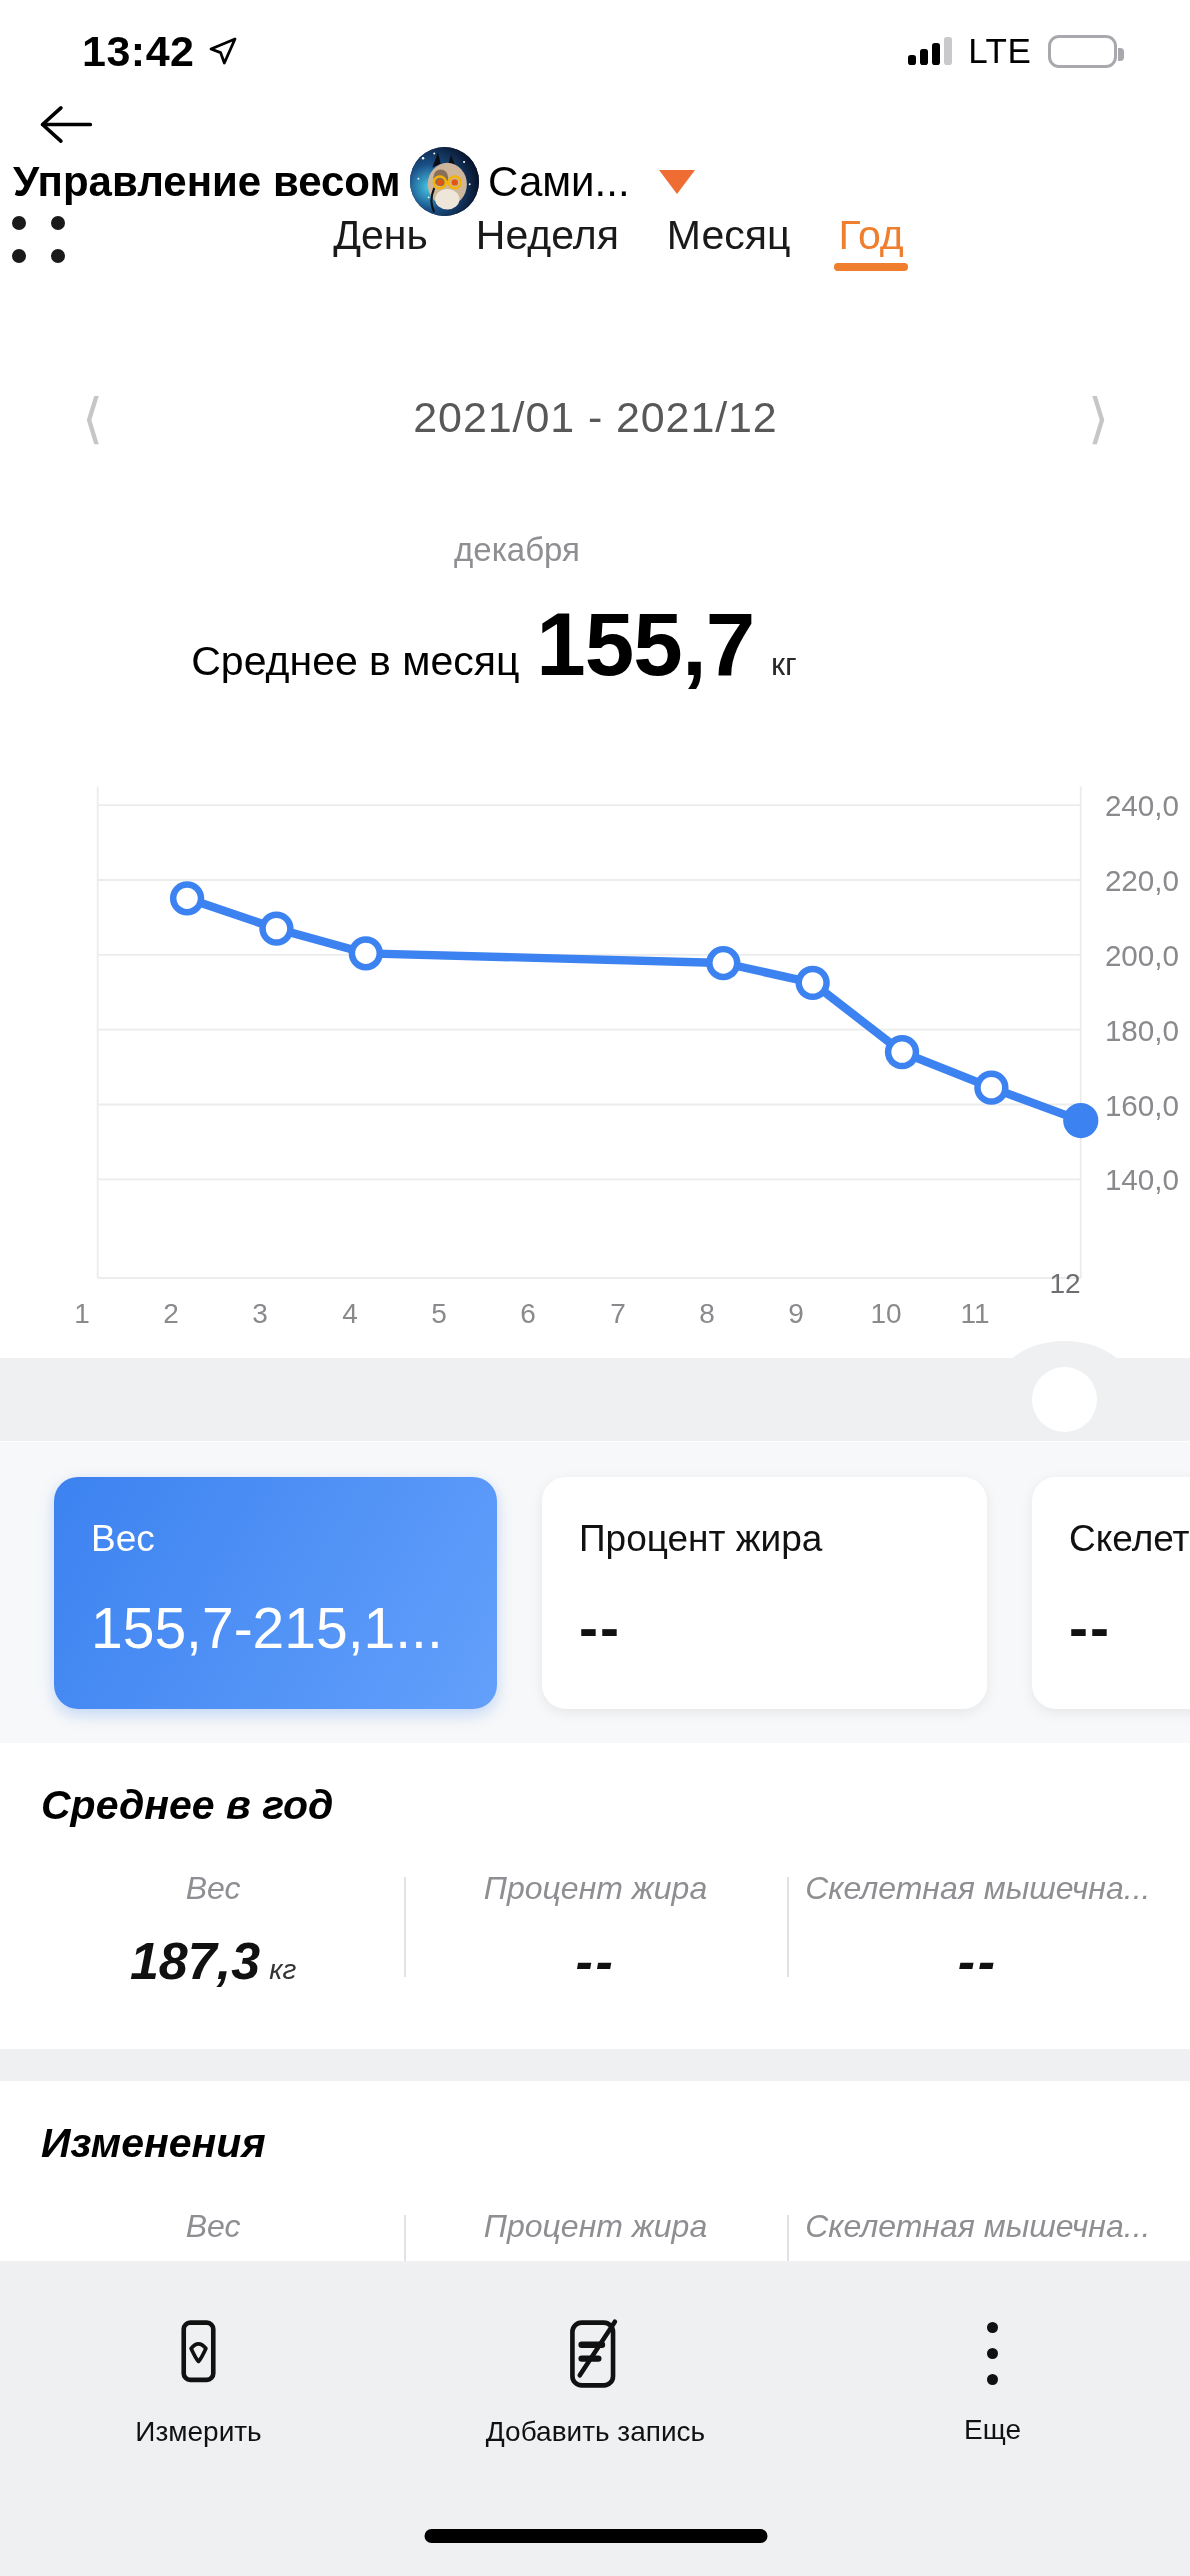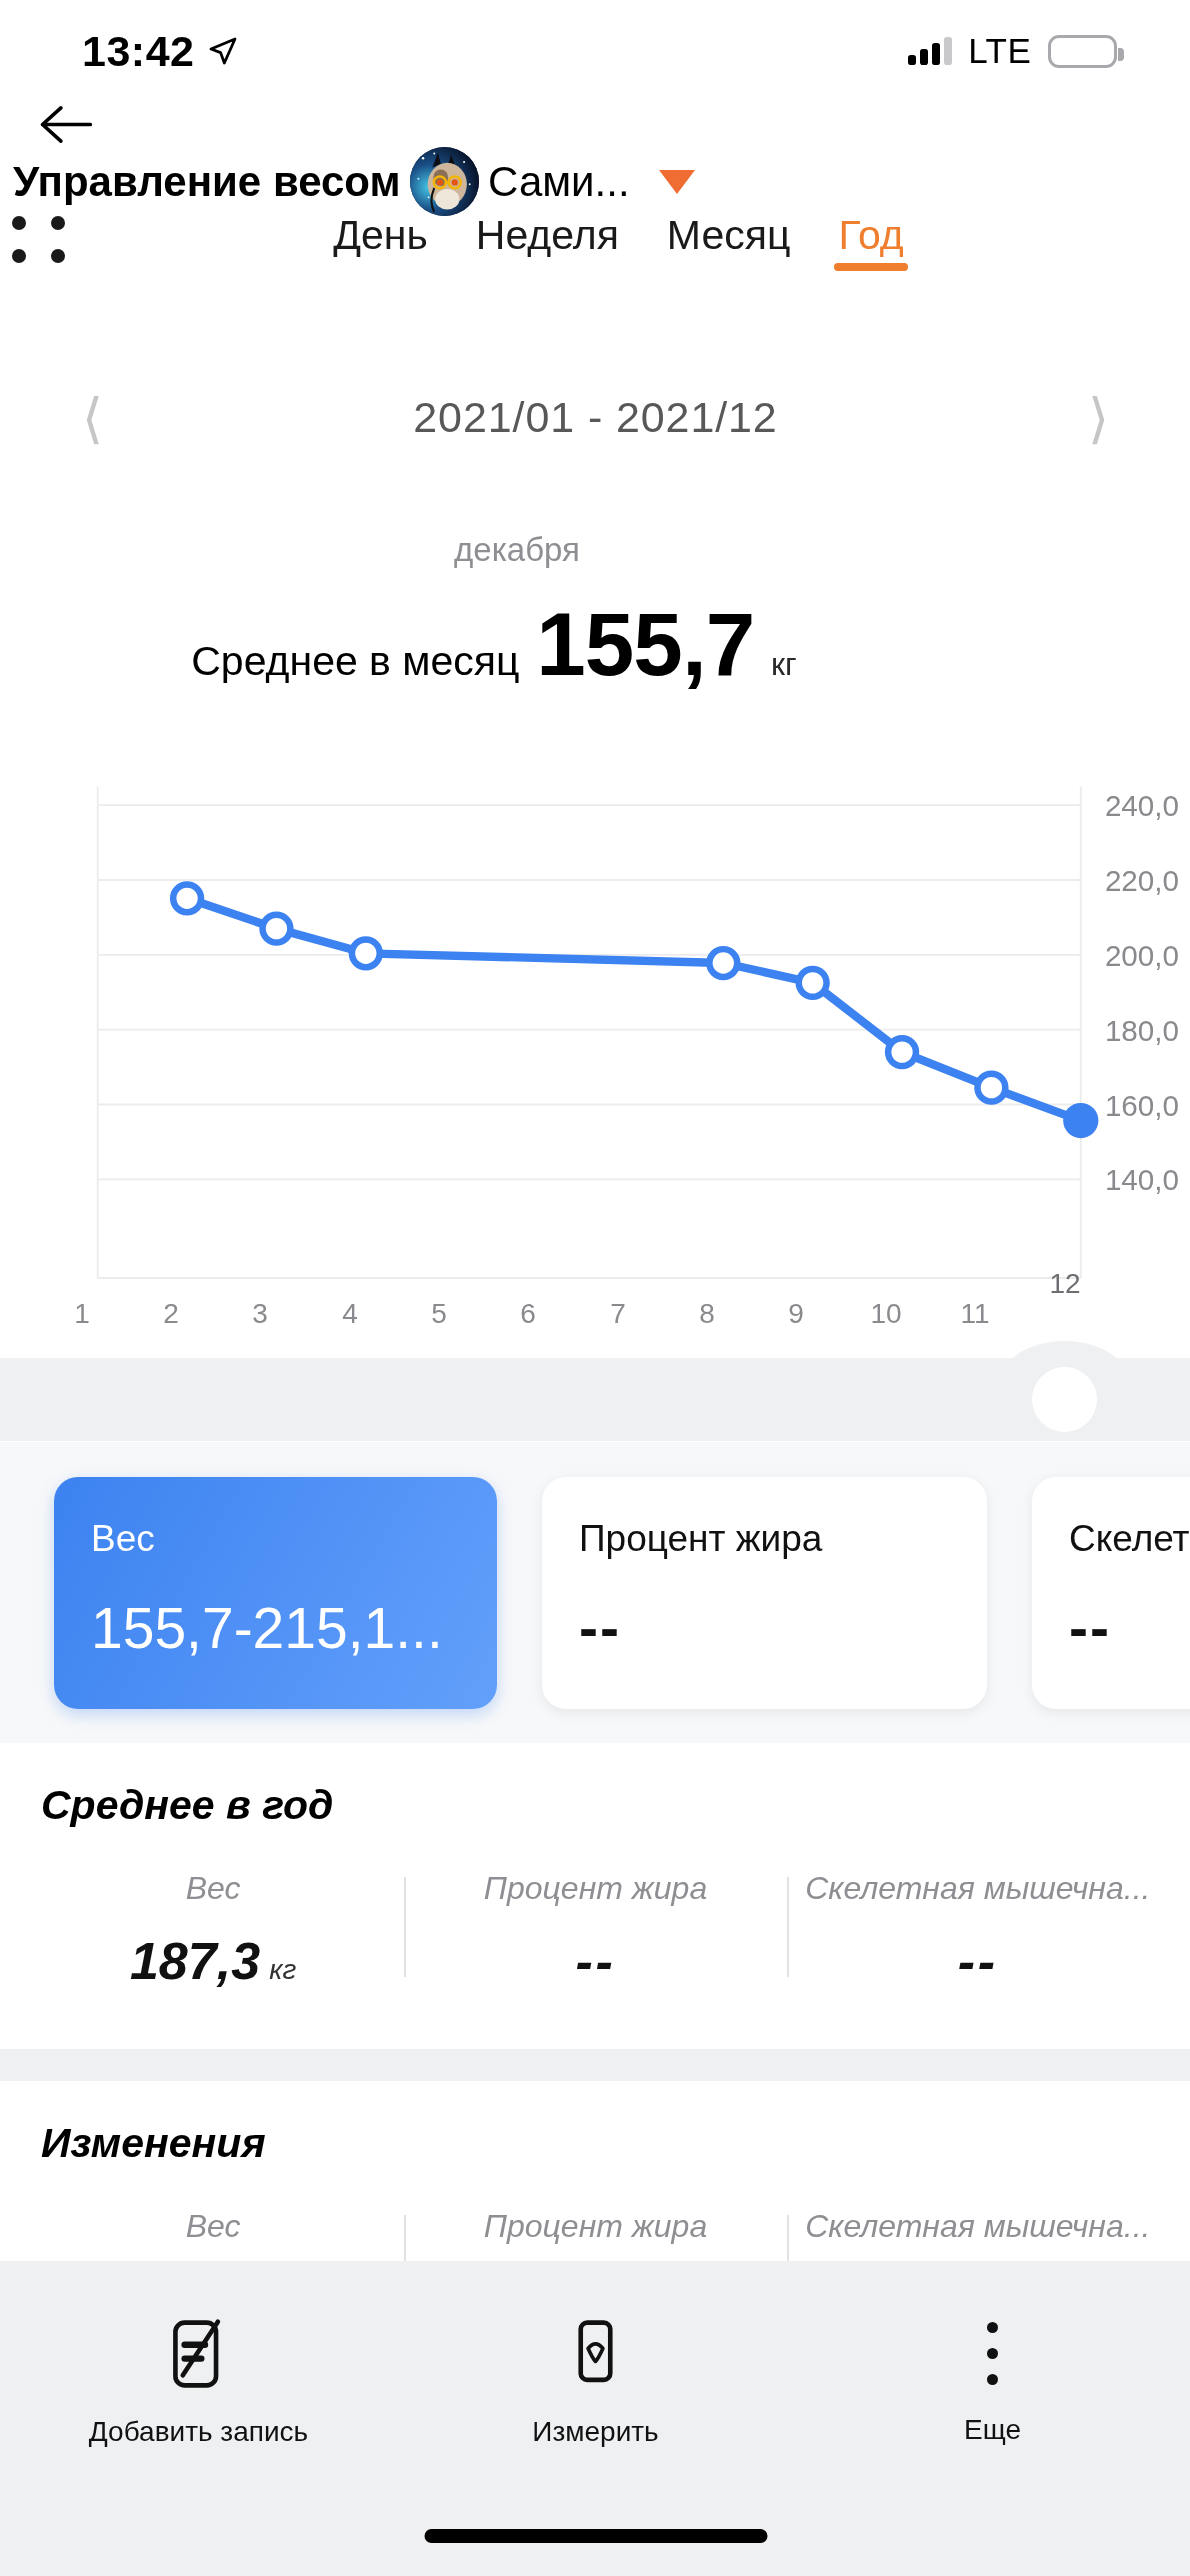--- a/index.html
+++ b/index.html
@@ -407,33 +407,33 @@
       <div class="stat-val dash">
         <span>--</span>
       </div>
     </div>
   </div>
 </div>
 
 <div class="toolbar">
   <div class="tb-item">
     <svg width="65" height="72" viewBox="0 0 70 78">
+      <rect x="19" y="5" width="32" height="62" rx="7" fill="none" stroke="#111" stroke-width="5"></rect>
+      <path d="M27 33 Q35 23 43 33 Q38 44 35 47 Q32 44 27 33 Z" fill="none" stroke="#111" stroke-width="4" stroke-linejoin="round"></path>
+    </svg>
+    <span class="tb-label">Измерить</span>
+  </div>
+  <div class="tb-item">
+    <svg width="65" height="72" viewBox="0 0 70 78">
       <rect x="10" y="5" width="44" height="68" rx="10" fill="none" stroke="#111" stroke-width="5"></rect>
       <path d="M20 29 H42" stroke="#111" stroke-width="7" stroke-linecap="round"></path>
       <path d="M20 44 H38" stroke="#111" stroke-width="7" stroke-linecap="round"></path>
       <path d="M18 62 L56 4" stroke="#111" stroke-width="5" stroke-linecap="round"></path>
     </svg>
     <span class="tb-label">Добавить запись</span>
-  </div>
-  <div class="tb-item">
-    <svg width="65" height="72" viewBox="0 0 70 78">
-      <rect x="19" y="5" width="32" height="62" rx="7" fill="none" stroke="#111" stroke-width="5"></rect>
-      <path d="M27 33 Q35 23 43 33 Q38 44 35 47 Q32 44 27 33 Z" fill="none" stroke="#111" stroke-width="4" stroke-linejoin="round"></path>
-    </svg>
-    <span class="tb-label">Измерить</span>
   </div>
   <div class="tb-item">
     <span class="vdots">
       <span></span>
         <span></span>
         <span></span>
     </span>
     <span class="tb-label">Еще</span>
   </div>
   <div class="home-ind"></div>

